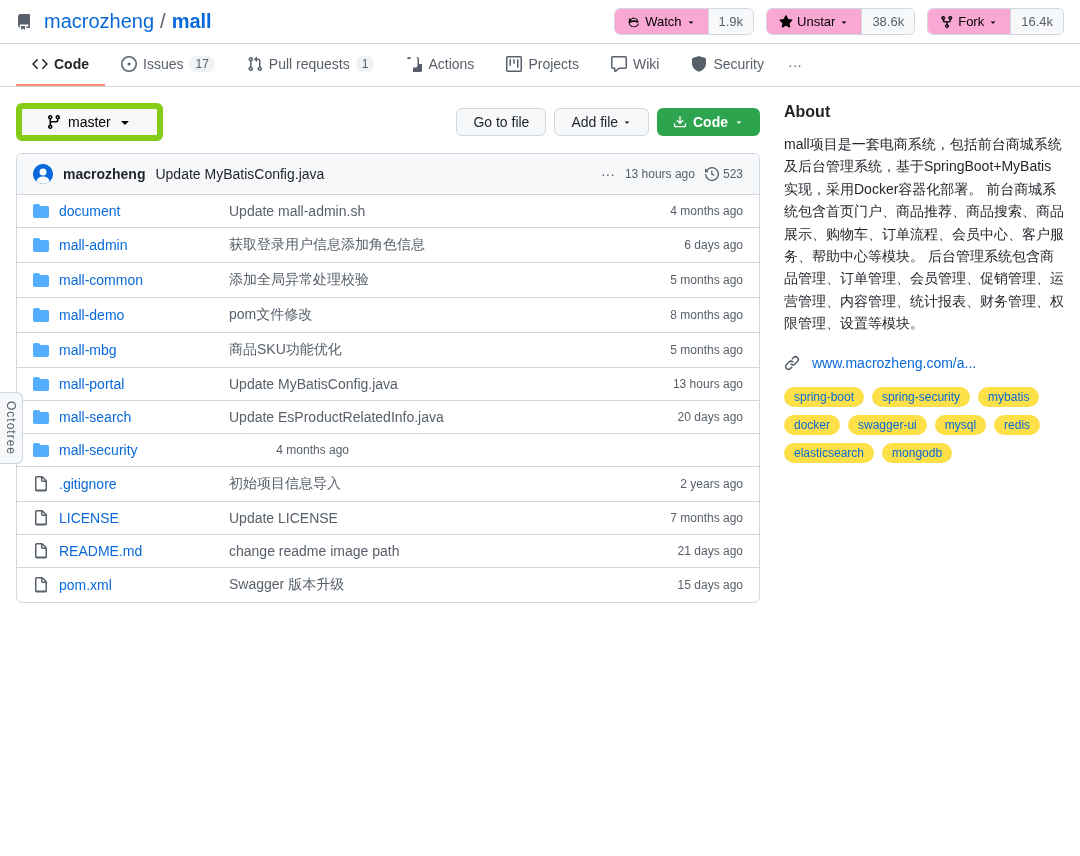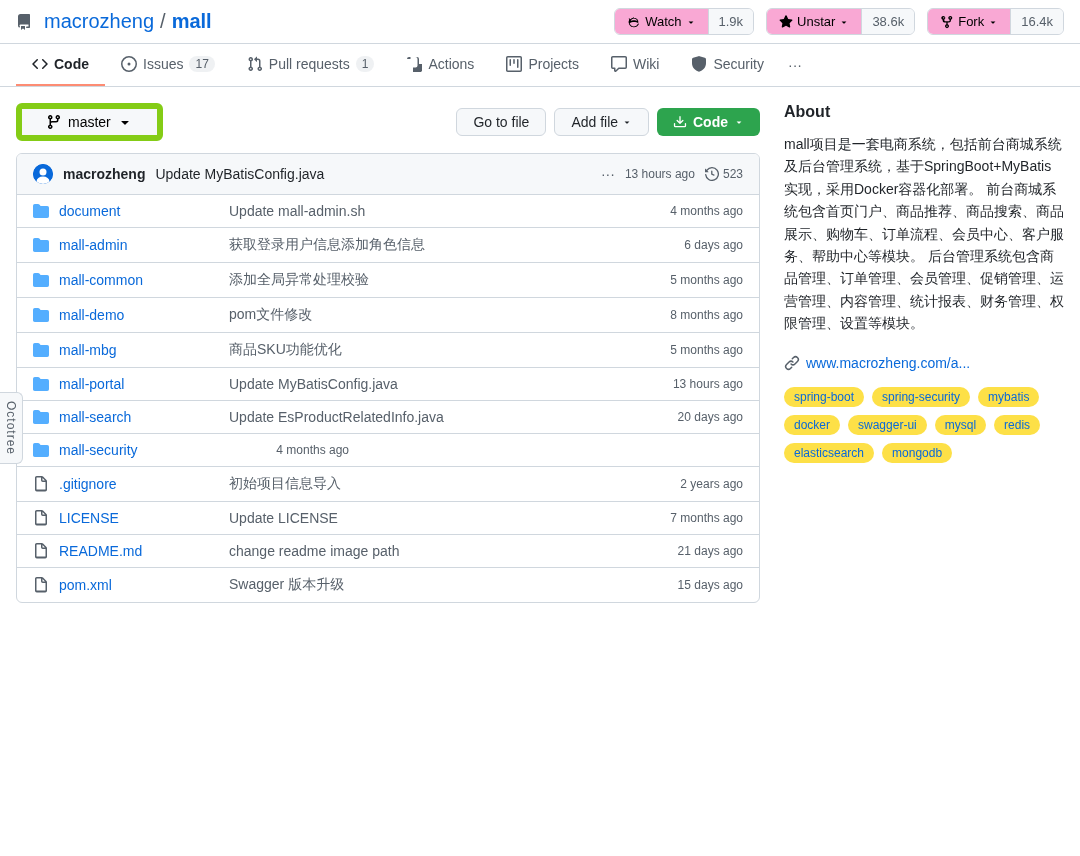--- a/index.html
+++ b/index.html
@@ -47,21 +47,21 @@
     
     .file-row { display: flex; align-items: center; padding: 8px 16px; border-bottom: 1px solid #d0d7de; gap: 10px; }
     .file-row:last-child { border-bottom: none; }
     .file-name { flex: 0 0 160px; font-size: 14px; color: #0969da; cursor: pointer; }
     .file-commit { flex: 1; font-size: 14px; color: #57606a; overflow: hidden; text-overflow: ellipsis; white-space: nowrap; }
     .file-time { flex: 0 0 120px; text-align: right; font-size: 12px; color: #57606a; white-space: nowrap; }
     
     
     .about-title { font-size: 16px; font-weight: 600; margin-bottom: 12px; }
     .about-desc { font-size: 14px; color: #1f2328; line-height: 1.6; margin-bottom: 20px; }
-    .about-link { display: flex; align-items: center; gap: 6px; color: #0969da; font-size: 14px; text-decoration: none; margin-bottom: 16px; }
+    .about-link { display: flex; align-items: center; gap: 12px; color: #0969da; font-size: 14px; text-decoration: none; margin-bottom: 16px; }
     .tags { display: flex; flex-wrap: wrap; gap: 8px; }
     .tag { padding: 3px 10px; background: #fde047; color: #0969da; border-radius: 20px; font-size: 12px; cursor: pointer; }
     
     
     .octotree { position: fixed; left: 0; top: 50%; transform: translateY(-50%); background: #f6f8fa; border: 1px solid #d0d7de; border-left: none; border-radius: 0 6px 6px 0; writing-mode: vertical-rl; text-orientation: mixed; font-size: 12px; color: #57606a; padding: 8px 4px; cursor: pointer; letter-spacing: 1px; }
   </style>
 </head>
 <body>
 
 <div class="header">

